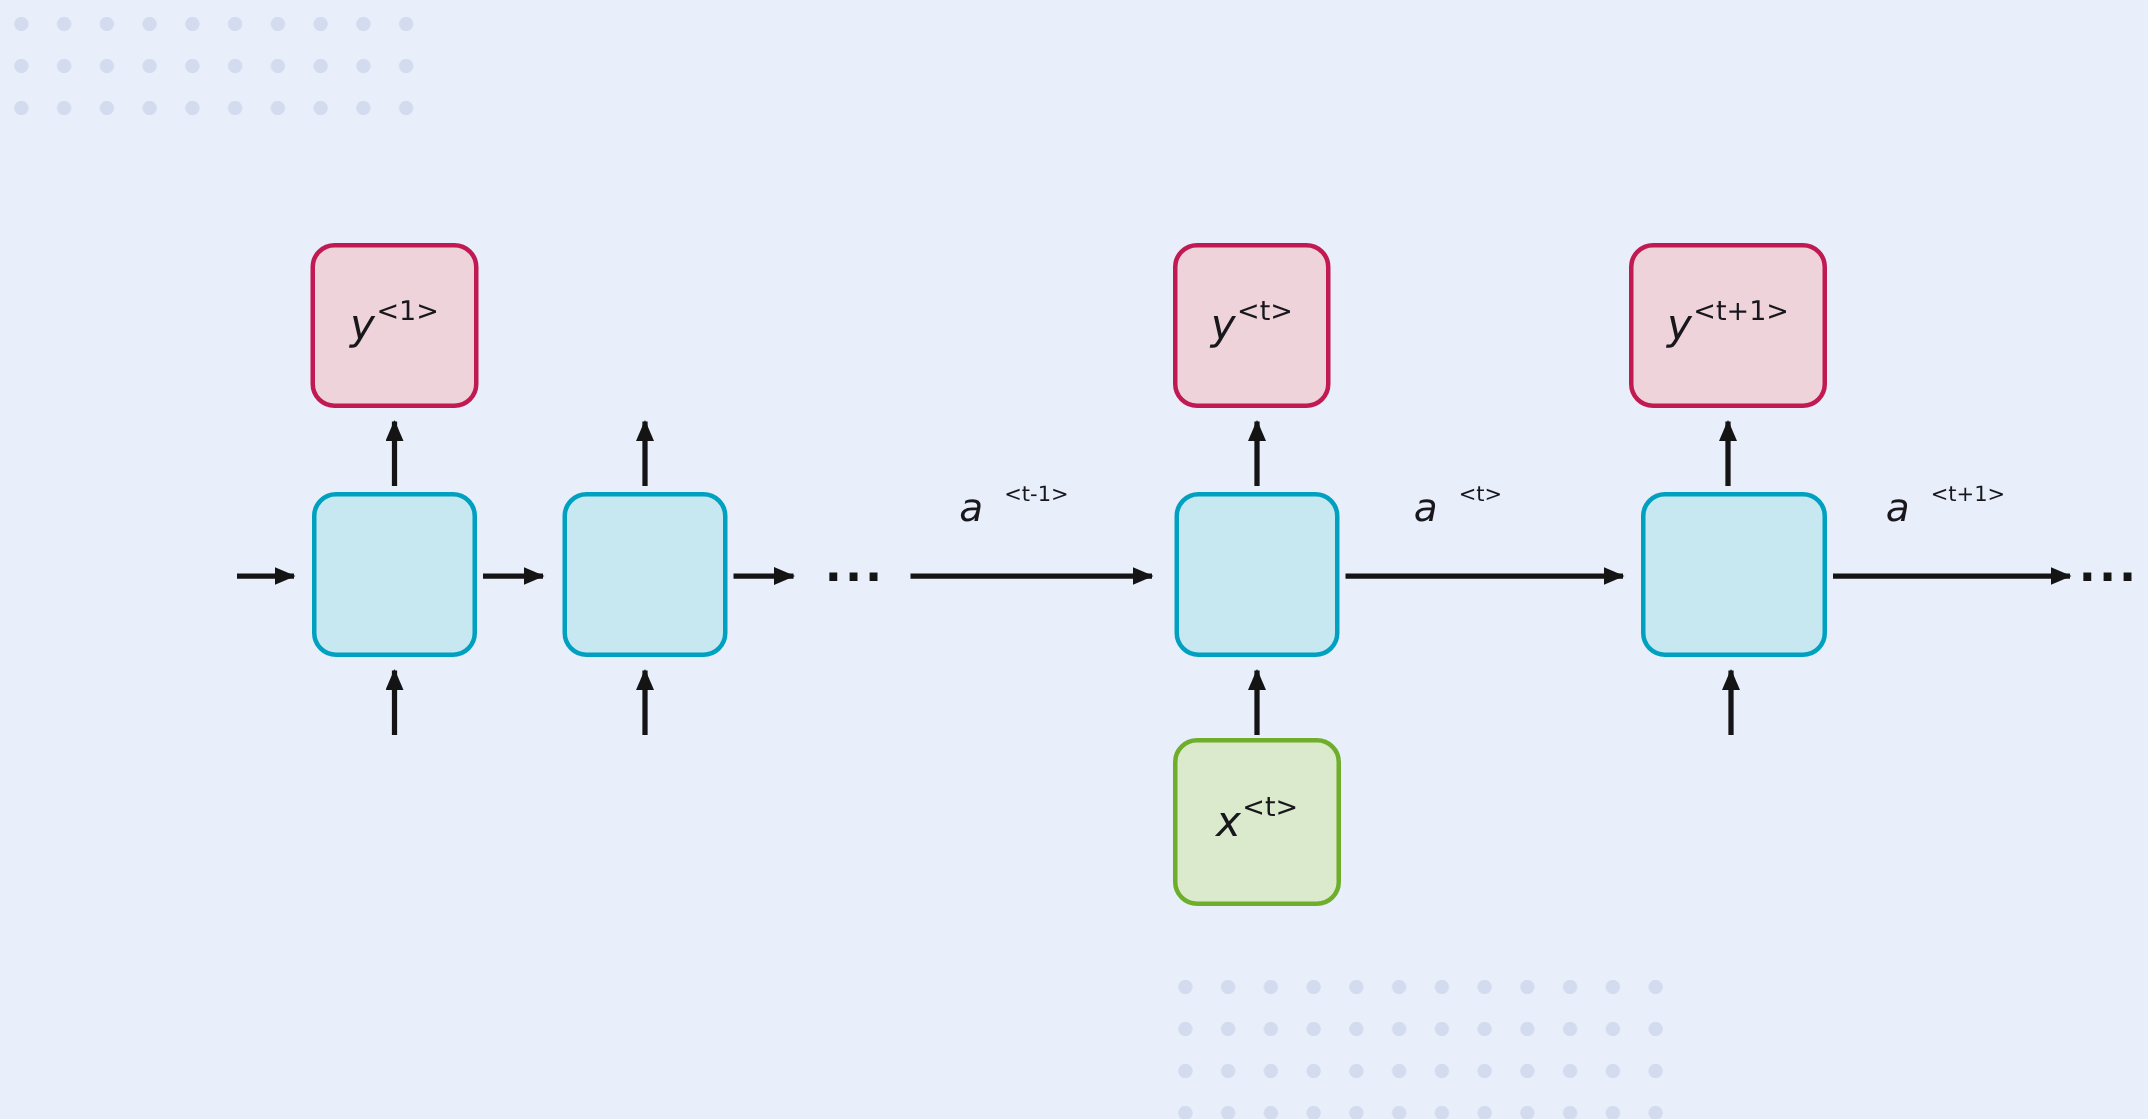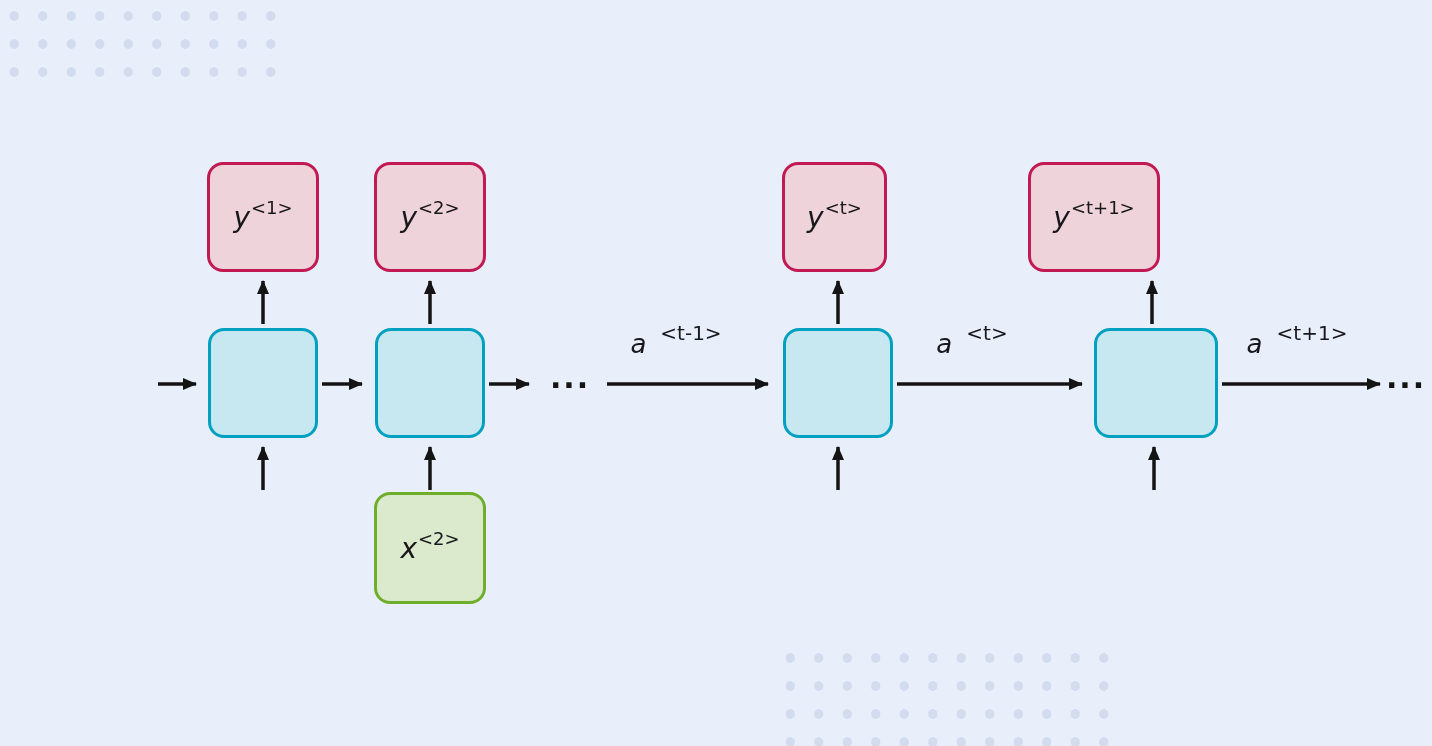--- a/index.html
+++ b/index.html
@@ -23,21 +23,21 @@
   .node{position:absolute;border-radius:16px;border:3px solid;
     display:flex;align-items:center;justify-content:center;text-align:right;}
   .node.green{background:var(--green-fill);border-color:var(--green-border);}
   .node.blue{background:var(--blue-fill);border-color:var(--blue-border);}
   .node.pink{background:var(--pink-fill);border-color:var(--pink-border);}
   .lbl{font-style:italic;font-size:28px;color:#17171c;white-space:nowrap;}
   .lbl .sup{font-style:normal;font-size:18px;vertical-align:super;
     position:relative;top:-3px;margin-left:1px;}
   .edge-label{position:absolute;transform:translateX(-50%);
     font-style:italic;font-size:26px;color:#17171c;white-space:nowrap;}
-  .edge-label .sup{font-style:normal;font-size:20px;vertical-align:super;
+  .edge-label .sup{font-style:normal;font-size:14px;vertical-align:super;
     position:relative;top:-3px;margin-left:14px;}
   .ellipsis{position:absolute;transform:translateX(-50%);
     font-size:30px;font-weight:700;letter-spacing:2px;color:var(--arrow);}
 </style>
 </head>
 <body>
 
 <div class="stage">
 
   <div class="dots tl"></div>
@@ -64,38 +64,35 @@
 
     <line x1="263" y1="324" x2="263" y2="281" marker-end="url(#ah)"></line>
     <line x1="430" y1="324" x2="430" y2="281" marker-end="url(#ah)"></line>
     <line x1="838" y1="324" x2="838" y2="281" marker-end="url(#ah)"></line>
     <line x1="1152" y1="324" x2="1152" y2="281" marker-end="url(#ah)"></line>
   </svg>
 
   <div class="node pink" style="left:207px;top:162px;width:112px;height:110px">
     <span class="lbl"><span>y</span><span class="sup">&lt;1&gt;</span></span>
   </div>
-  <div class="node pink" style="left:374px;top:162px;width:112px;height:110px">
-    <span class="lbl"><span>y</span><span class="sup">&lt;2&gt;</span></span>
-  </div>
   <div class="node pink" style="left:782px;top:162px;width:105px;height:110px">
     <span class="lbl"><span>y</span><span class="sup">&lt;t&gt;</span></span>
   </div>
-  <div class="node pink" style="left:1028px;top:162px;width:132px;height:110px">
+  <div class="node pink" style="left:1086px;top:162px;width:132px;height:110px">
     <span class="lbl"><span>y</span><span class="sup">&lt;t+1&gt;</span></span>
   </div>
 
 
   <div class="node blue" style="left:208px;top:328px;width:110px;height:110px"></div>
   <div class="node blue" style="left:375px;top:328px;width:110px;height:110px"></div>
   <div class="node blue" style="left:783px;top:328px;width:110px;height:110px"></div>
   <div class="node blue" style="left:1094px;top:328px;width:124px;height:110px"></div>
 
-  <div class="node green" style="left:374px;top:492px;width:112px;height:112px">
-    <span class="lbl"><span>x</span><span class="sup">&lt;2&gt;</span></span>
+  <div class="node green" style="left:782px;top:492px;width:112px;height:112px">
+    <span class="lbl"><span>x</span><span class="sup">&lt;t&gt;</span></span>
   </div>
 
   <div class="edge-label" style="left:676px;top:324px"><span>a</span><span class="sup">&lt;t-1&gt;</span></div>
   <div class="edge-label" style="left:972px;top:324px"><span>a</span><span class="sup">&lt;t&gt;</span></div>
   <div class="edge-label" style="left:1297px;top:324px"><span>a</span><span class="sup">&lt;t+1&gt;</span></div>
 
   <div class="ellipsis" style="left:570px;top:360px">...</div>
   <div class="ellipsis" style="left:1406px;top:360px">...</div>
 
 </div>

